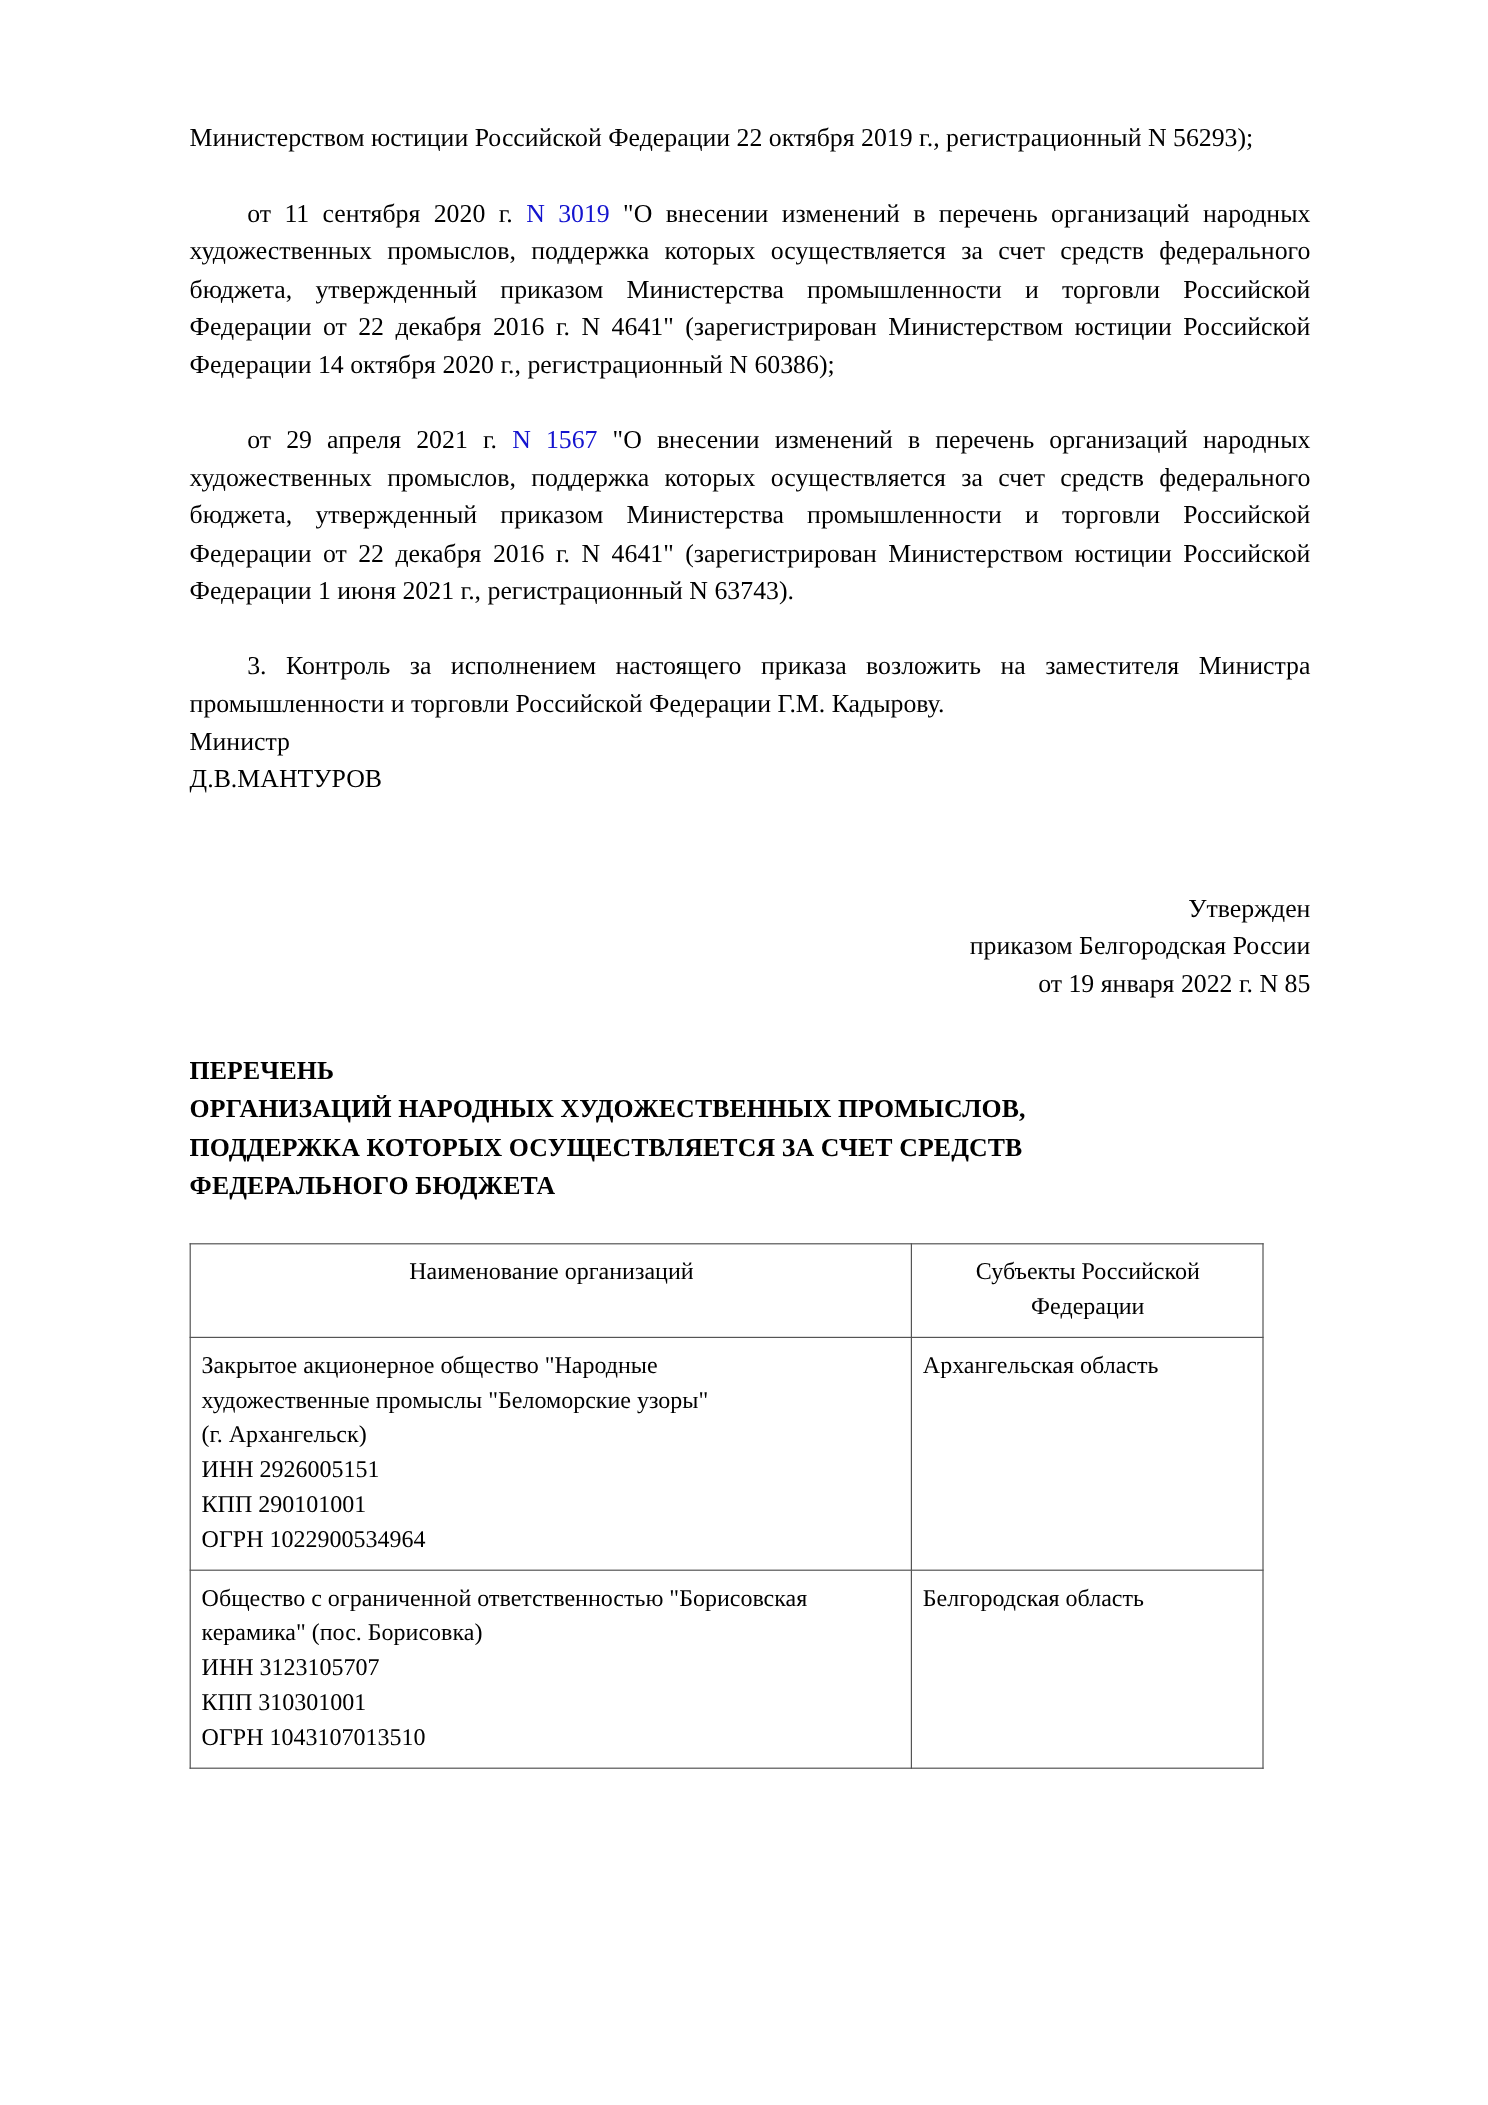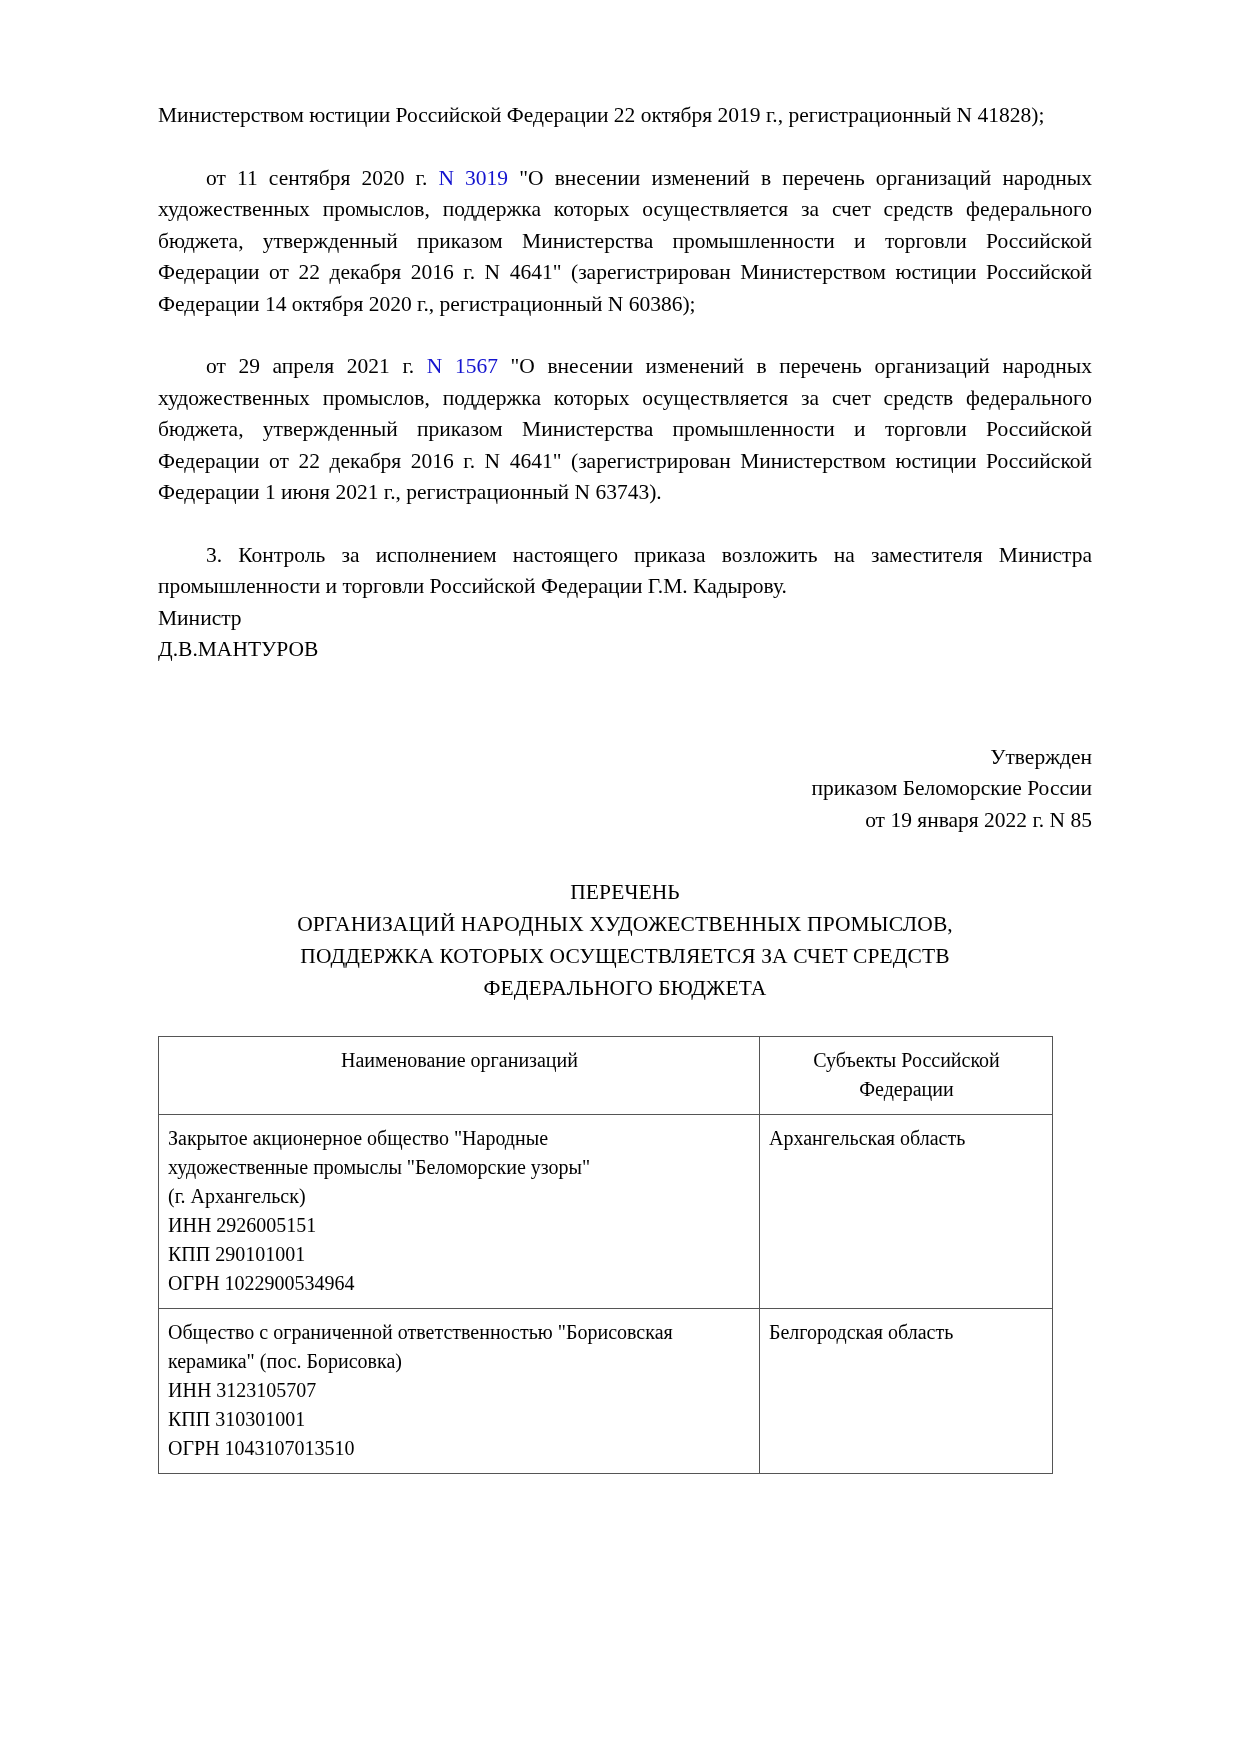--- a/index.html
+++ b/index.html
@@ -45,22 +45,21 @@
     line-height: 31.5px;
   }
   .approve-block {
     margin-top: 76px;
     text-align: right;
     font-size: 21.5px;
     line-height: 31.5px;
   }
   .doc-title {
     margin-top: 40px;
-    text-align: center;
-    font-weight: normal;
+    font-weight: bold;
     font-size: 21.5px;
     line-height: 32px;
     letter-spacing: 0.1px;
   }
   table.reg-table {
     margin-top: 32px;
     border-collapse: collapse;
     width: 858px;
     table-layout: fixed;
   }
@@ -78,42 +77,42 @@
     padding-top: 16px;
     padding-bottom: 22px;
   }
   .sr-line { display: block; }
 </style>
 </head>
 <body>
 
 <div class="page">
 
-  <p class="para">Министерством юстиции Российской Федерации 22 октября 2019 г., регистрационный N 41828);</p>
+  <p class="para">Министерством юстиции Российской Федерации 22 октября 2019 г., регистрационный N 56293);</p>
 
   <div class="gap-para"></div>
 
   <p class="para indent">от 11 сентября 2020 г. <span class="ref" style="color: rgb(20, 20, 207);">N 3019</span> "О внесении изменений в перечень организаций народных художественных промыслов, поддержка которых осуществляется за счет средств федерального бюджета, утвержденный приказом Министерства промышленности и торговли Российской Федерации от 22 декабря 2016 г. N 4641" (зарегистрирован Министерством юстиции Российской Федерации 14 октября 2020 г., регистрационный N 60386);</p>
 
   <div class="gap-para"></div>
 
   <p class="para indent">от 29 апреля 2021 г. <span class="ref" style="color: rgb(20, 20, 207);">N 1567</span> "О внесении изменений в перечень организаций народных художественных промыслов, поддержка которых осуществляется за счет средств федерального бюджета, утвержденный приказом Министерства промышленности и торговли Российской Федерации от 22 декабря 2016 г. N 4641" (зарегистрирован Министерством юстиции Российской Федерации 1 июня 2021 г., регистрационный N 63743).</p>
 
   <div class="gap-para"></div>
 
   <p class="para indent">3. Контроль за исполнением настоящего приказа возложить на заместителя Министра промышленности и торговли Российской Федерации Г.М. Кадырову.</p>
 
   <div class="sig-block">
     <div>Министр</div>
     <div>Д.В.МАНТУРОВ</div>
   </div>
 
   <div class="approve-block">
     <div>Утвержден</div>
-    <div>приказом Беломорские России</div>
+    <div>приказом Белгородская России</div>
     <div>от 19 января 2022 г. N 85</div>
   </div>
 
   <div class="doc-title">
     <div>ПЕРЕЧЕНЬ</div>
     <div>ОРГАНИЗАЦИЙ НАРОДНЫХ ХУДОЖЕСТВЕННЫХ ПРОМЫСЛОВ,</div>
     <div>ПОДДЕРЖКА КОТОРЫХ ОСУЩЕСТВЛЯЕТСЯ ЗА СЧЕТ СРЕДСТВ</div>
     <div>ФЕДЕРАЛЬНОГО БЮДЖЕТА</div>
   </div>
 

